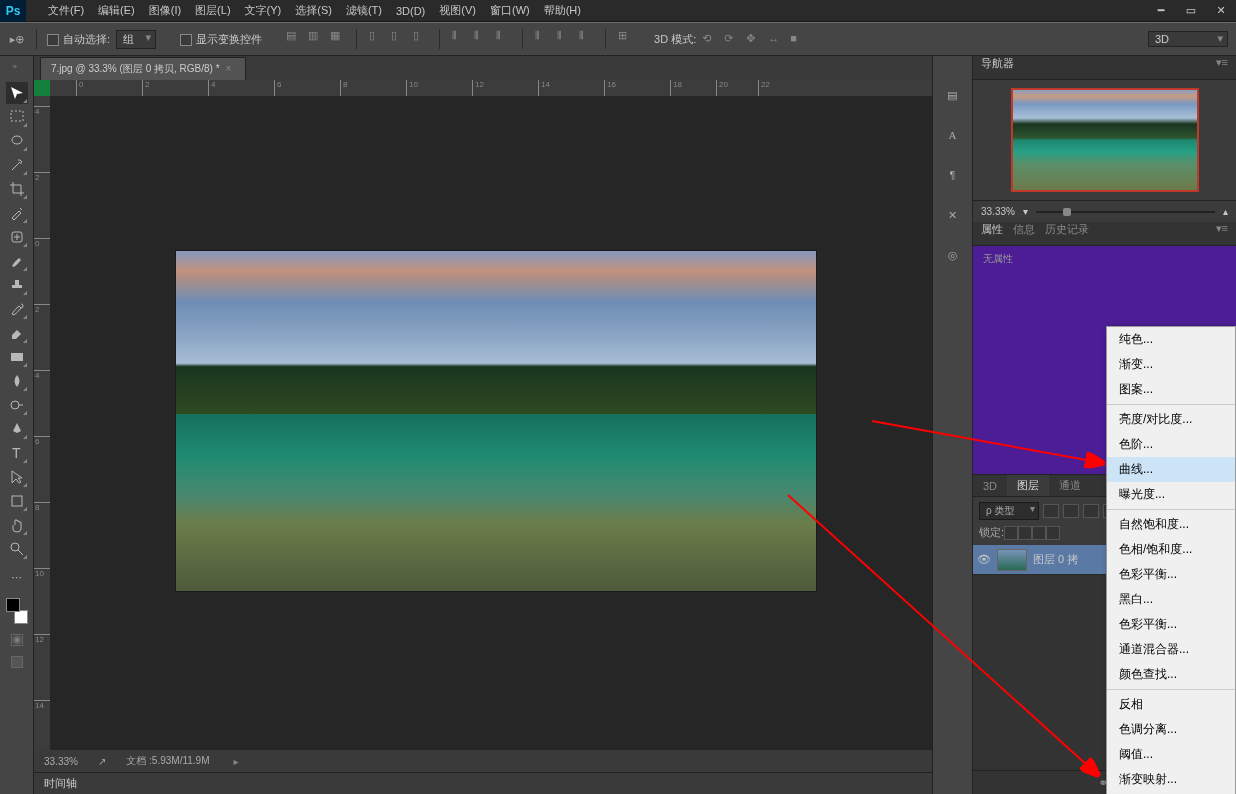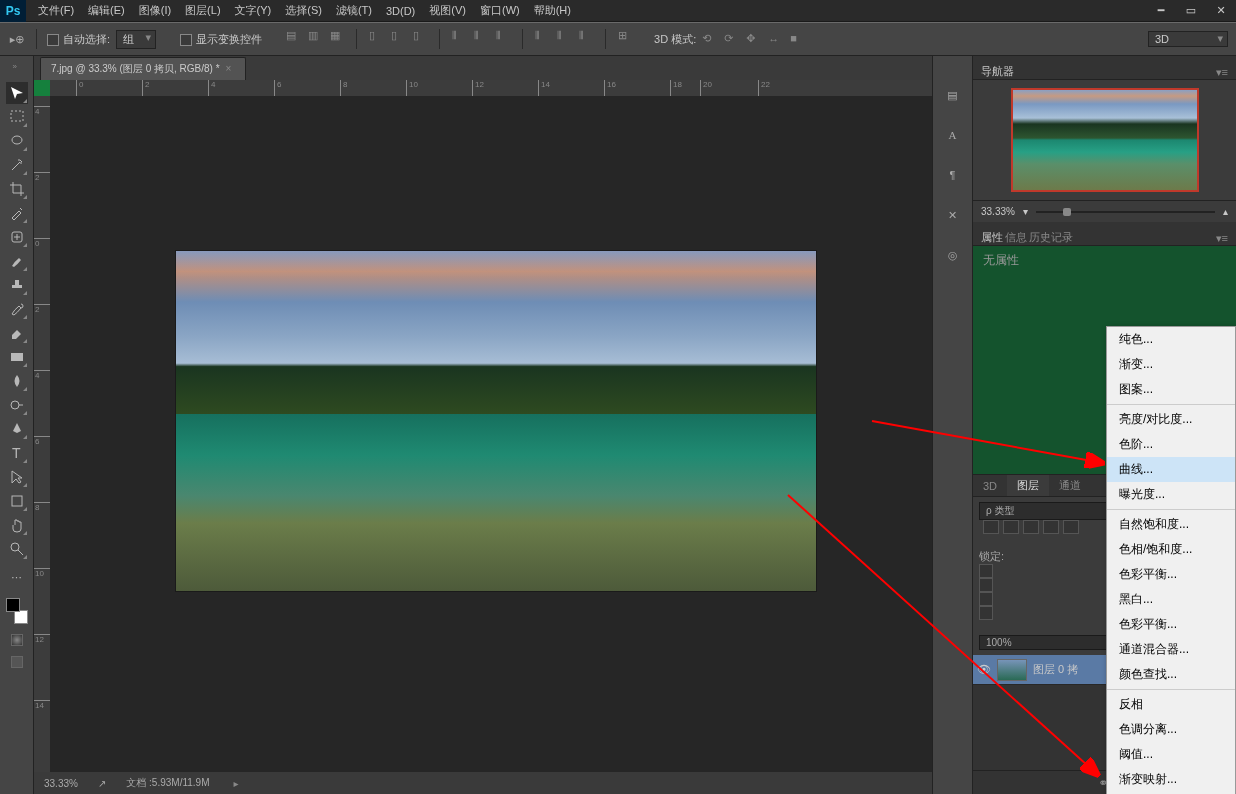--- a/index.html
+++ b/index.html
@@ -1,18 +1,18 @@
 <!DOCTYPE html>
 <html><head>
 <meta charset="utf-8">
 <style>
 * { margin: 0; padding: 0; box-sizing: border-box; font-family: "Microsoft YaHei", Arial, sans-serif; }
 body { background: #535353; width: 1236px; height: 794px; overflow: hidden; color: #c8c8c8; font-size: 11px; position: relative; }
 .titlebar { height: 22px; background: #2a2a2a; display: flex; align-items: center; border-bottom: 1px solid #1a1a1a;}
-.ps-logo { width: 26px; height: 22px; display:flex; align-items:center; justify-content:center; color:#32c8f2; font-weight:bold; font-size:12px; background:#001e36; margin-right:6px;}
+.ps-logo { width: 26px; height: 22px; display:flex; align-items:center; justify-content:center; color:#32c8f2; font-weight:bold; font-size:12px; background:#001e36; margin-right:16px;}
 .menubar { display: flex; gap: 2px; align-items:center; height:22px; flex:1;}
 .menu-item { padding: 2px 6px; color:#c8c8c8; cursor:default; }
 .window-controls { display:flex; gap:0; margin-left:auto;}
 .win-btn { width:30px; height:18px; display:flex; align-items:center; justify-content:center; color:#c8c8c8;}
 .options-bar { height: 34px; background: #454545; border-top:1px solid #6a6a6a; border-bottom:1px solid #222; display:flex; align-items:center; padding:0 8px; gap:6px;}
 .opt-icon { width:18px; height:18px; display:inline-flex; align-items:center; justify-content:center; color:#aaa;}
 .opt-label{ color:#c8c8c8; font-size:11px;}
 .checkbox-box{ width:12px; height:12px; border:1px solid #888; background:#3a3a3a; display:inline-block; margin-right:4px; vertical-align:middle;}
 .dropdown-small{ background:#3a3a3a; border:1px solid #222; padding:1px 20px 1px 6px; position:relative; font-size:11px; color:#ccc; min-width:40px;}
 .dropdown-small::after{content:"▾"; position:absolute; right:4px; top:0; color:#888;}
@@ -48,39 +48,39 @@
    linear-gradient(to bottom, #7a8eb5 0%, #c08f7a 6%, #6e8db5 15%, #8aa5c4 25%, #a7bdd5 33%, #1a3520 34%, #2e4a20 48%, #16705e 48%, #1f8a72 60%, #4a876f 72%, #6b7d4a 80%, #4d5a3a 100%);
   box-shadow: 0 0 0 1px #1a1a1a;
 }
 .status-bar{ height:22px; background:#3a3a3a; display:flex; align-items:center; padding:0 10px; gap:20px; font-size:10px; color:#aaa;}
 .timeline-footer{ height:22px; background:#3a3a3a; border-top:1px solid #222; display:flex; align-items:center; padding:0 10px; font-size:11px;}
 
 .right-stack{ width:40px; background:#454545; border-left:1px solid #222; display:flex; flex-direction:column; align-items:center; padding-top:28px; gap:18px;}
 .right-stack .ricon{ width:22px; height:22px; display:flex; align-items:center; justify-content:center; color:#aaa;}
 
 .panels-col{ width:264px; background:#3b3b3b; border-left:1px solid #222; display:flex; flex-direction:column;}
-.panel-header{ height:24px; background:#333; display:flex; align-items:flex-end; padding:0 8px; font-size:11px; border-bottom:1px solid #222; gap:2px;}
+.panel-header{ height:24px; background:#333; display:flex; align-items:flex-start; padding:0 8px; font-size:11px; border-bottom:1px solid #222; gap:10px;}
 .panel-header .tabname{ color:#c8c8c8;}
 .panel-header .opts-icon{ margin-left:auto; color:#888;}
 .nav-thumb-area{ height:120px; display:flex; align-items:center; justify-content:center; background:#3b3b3b;}
 .nav-thumb{ width:184px; height:100px; 
   background:
    linear-gradient(to bottom, #8aa0c4 0%, #c69a82 6%, #7a99c2 14%, #a8c0d8 28%, #1a3520 34%, #2d5530 48%, #1c8770 50%, #27a085 62%, #5a8f6a 74%, #6d7a4a 100%);
   outline:2px solid #c0392b;}
 .nav-zoom-row{ height:22px; display:flex; align-items:center; padding:0 8px; gap:8px; background:#3b3b3b; border-top:1px solid #222; font-size:10px;}
 .nav-slider{ flex:1; height:2px; background:#222; position:relative;}
 .nav-slider .knob{ position:absolute; left:15%; top:-3px; width:8px; height:8px; background:#888; border-radius:2px;}
-.prop-body{ flex:1; min-height:40px; background:#14532d; padding:6px 10px; color:#999; font-size:12px;}
+.prop-body{ flex:1; min-height:40px; background:#4c1d95; padding:6px 10px; color:#999; font-size:10px;}
 
 .layers-panel{ background:#3b3b3b; border-top:1px solid #222; display:flex; flex-direction:column; height:320px;}
 .layers-tabs{ height:22px; display:flex; align-items:center; background:#333; border-bottom:1px solid #222; font-size:11px;}
 .ltab{ padding:3px 10px; color:#888;}
 .ltab.active{ background:#3b3b3b; color:#ddd;}
 .layer-controls{ padding:5px 6px; display:flex; flex-direction:column; gap:5px;}
-.lc-row{ display:flex; font-size:11px; color:#aaa;flex-direction:column;}
+.lc-row{ display:flex; align-items:center; font-size:11px; color:#aaa;}
 .lc-dd{ background:#2d2d2d; border:1px solid #1a1a1a; padding:1px 16px 1px 6px; position:relative; font-size:10px; min-width:60px;}
 .lc-dd::after{content:"▾"; position:absolute; right:3px; top:0; color:#888;}
 .filter-icons{ display:flex; gap:4px; margin-left:4px;}
 .ficon{ width:16px; height:14px; border:1px solid #555; background:#333;}
 .small-toggle{ width:20px; height:10px; background:#222; border-radius:5px; margin-left:auto; position:relative;}
 .small-toggle::after{content:""; position:absolute; right:1px; top:1px; width:8px; height:8px; border-radius:4px; background:#888;}
 .layer-list{ flex:1; background:#333; overflow:auto;}
 .layer-row{ height:30px; display:flex; align-items:center; padding:0 4px; border-bottom:1px solid #282828; gap:6px;}
 .layer-row.selected{ background:#5a7aa5;}
 .eye-icon{ width:14px; height:14px; color:#ccc;}
@@ -332,21 +332,21 @@
         </div>
       <div class="tick" style="left:488px">
           <span>14</span>
         </div>
       <div class="tick" style="left:554px">
           <span>16</span>
         </div>
       <div class="tick" style="left:620px">
           <span>18</span>
         </div>
-      <div class="tick" style="left:650px">
+      <div class="tick" style="left:666px">
           <span>20</span>
         </div>
       <div class="tick" style="left:708px">
           <span>22</span>
         </div>
     </div>
     <div class="ruler-area">
       <div class="ruler-v">
         <div class="tick" style="top:10px">
             <span>4</span>
@@ -381,20 +381,23 @@
       </div>
       <div class="canvas-bg">
         <div class="canvas-img"></div>
       </div>
     </div>
     <div class="status-bar">
       <span>33.33%</span>
       <span>↗</span>
       <span>文档 :5.93M/11.9M</span>
       <span style="margin-left:4px; color:#888">▸</span>
+    </div>
+    <div class="timeline-footer">
+      <span>时间轴</span>
     </div>
   </div>
 
   <div class="right-stack">
     <div class="ricon">▤</div>
     <div class="ricon" style="font-family:serif">A</div>
     <div class="ricon">¶</div>
     <div class="ricon">✕</div>
     <div class="ricon">◎</div>
   </div>

